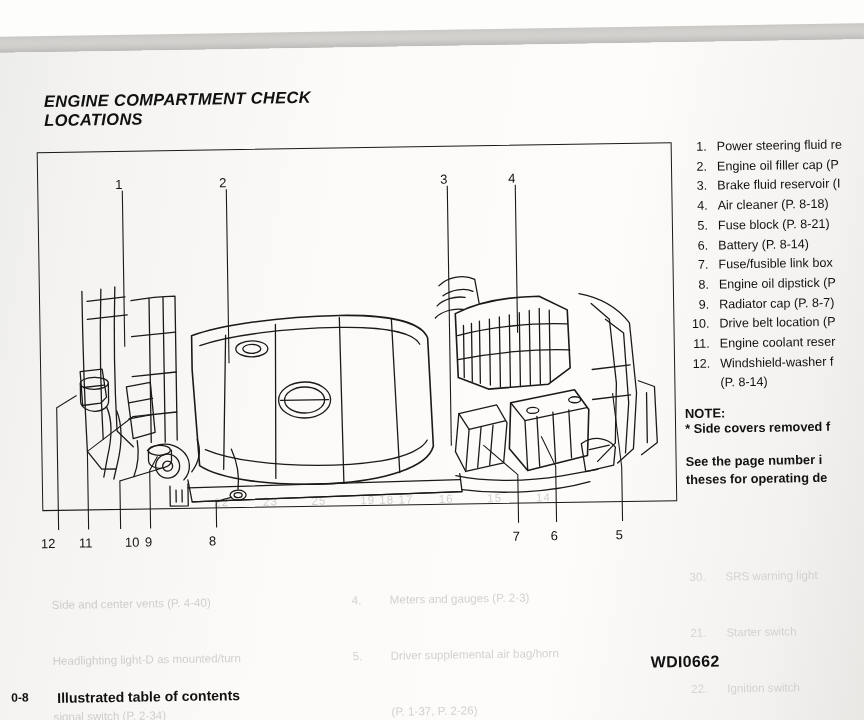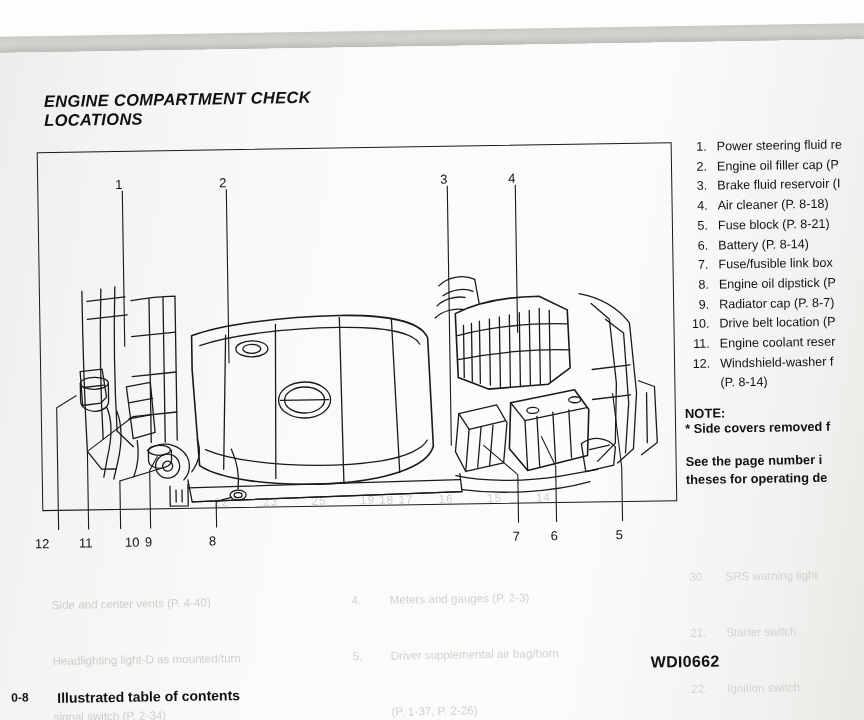--- a/index.html
+++ b/index.html
@@ -373,21 +373,21 @@
         <path d="M514 378 L514 322 L500 292"></path>
         <path d="M580 378 L580 324 L572 250"></path>
       </g>
     </svg>
 
     <div class="cnum" style="left:118px; top:172px;">1</div>
     <div class="cnum" style="left:222px; top:172px;">2</div>
     <div class="cnum" style="left:443px; top:172px;">3</div>
     <div class="cnum" style="left:511px; top:172px;">4</div>
 
-    <div class="cnum" style="left:32px; top:530px;">12</div>
+    <div class="cnum" style="left:38px; top:530px;">12</div>
     <div class="cnum" style="left:76px; top:530px;text-align:center;">11</div>
     <div class="cnum" style="left:108px; top:530px;margin-left:14px;">10</div>
     <div class="cnum" style="left:142px; top:530px;">9</div>
     <div class="cnum" style="left:206px; top:530px;">8</div>
     <div class="cnum" style="left:510px; top:530px;">7</div>
     <div class="cnum" style="left:548px; top:530px;">6</div>
     <div class="cnum" style="left:613px; top:530px;">5</div>
 
     <div class="legend">
       <div class="legend-row">

